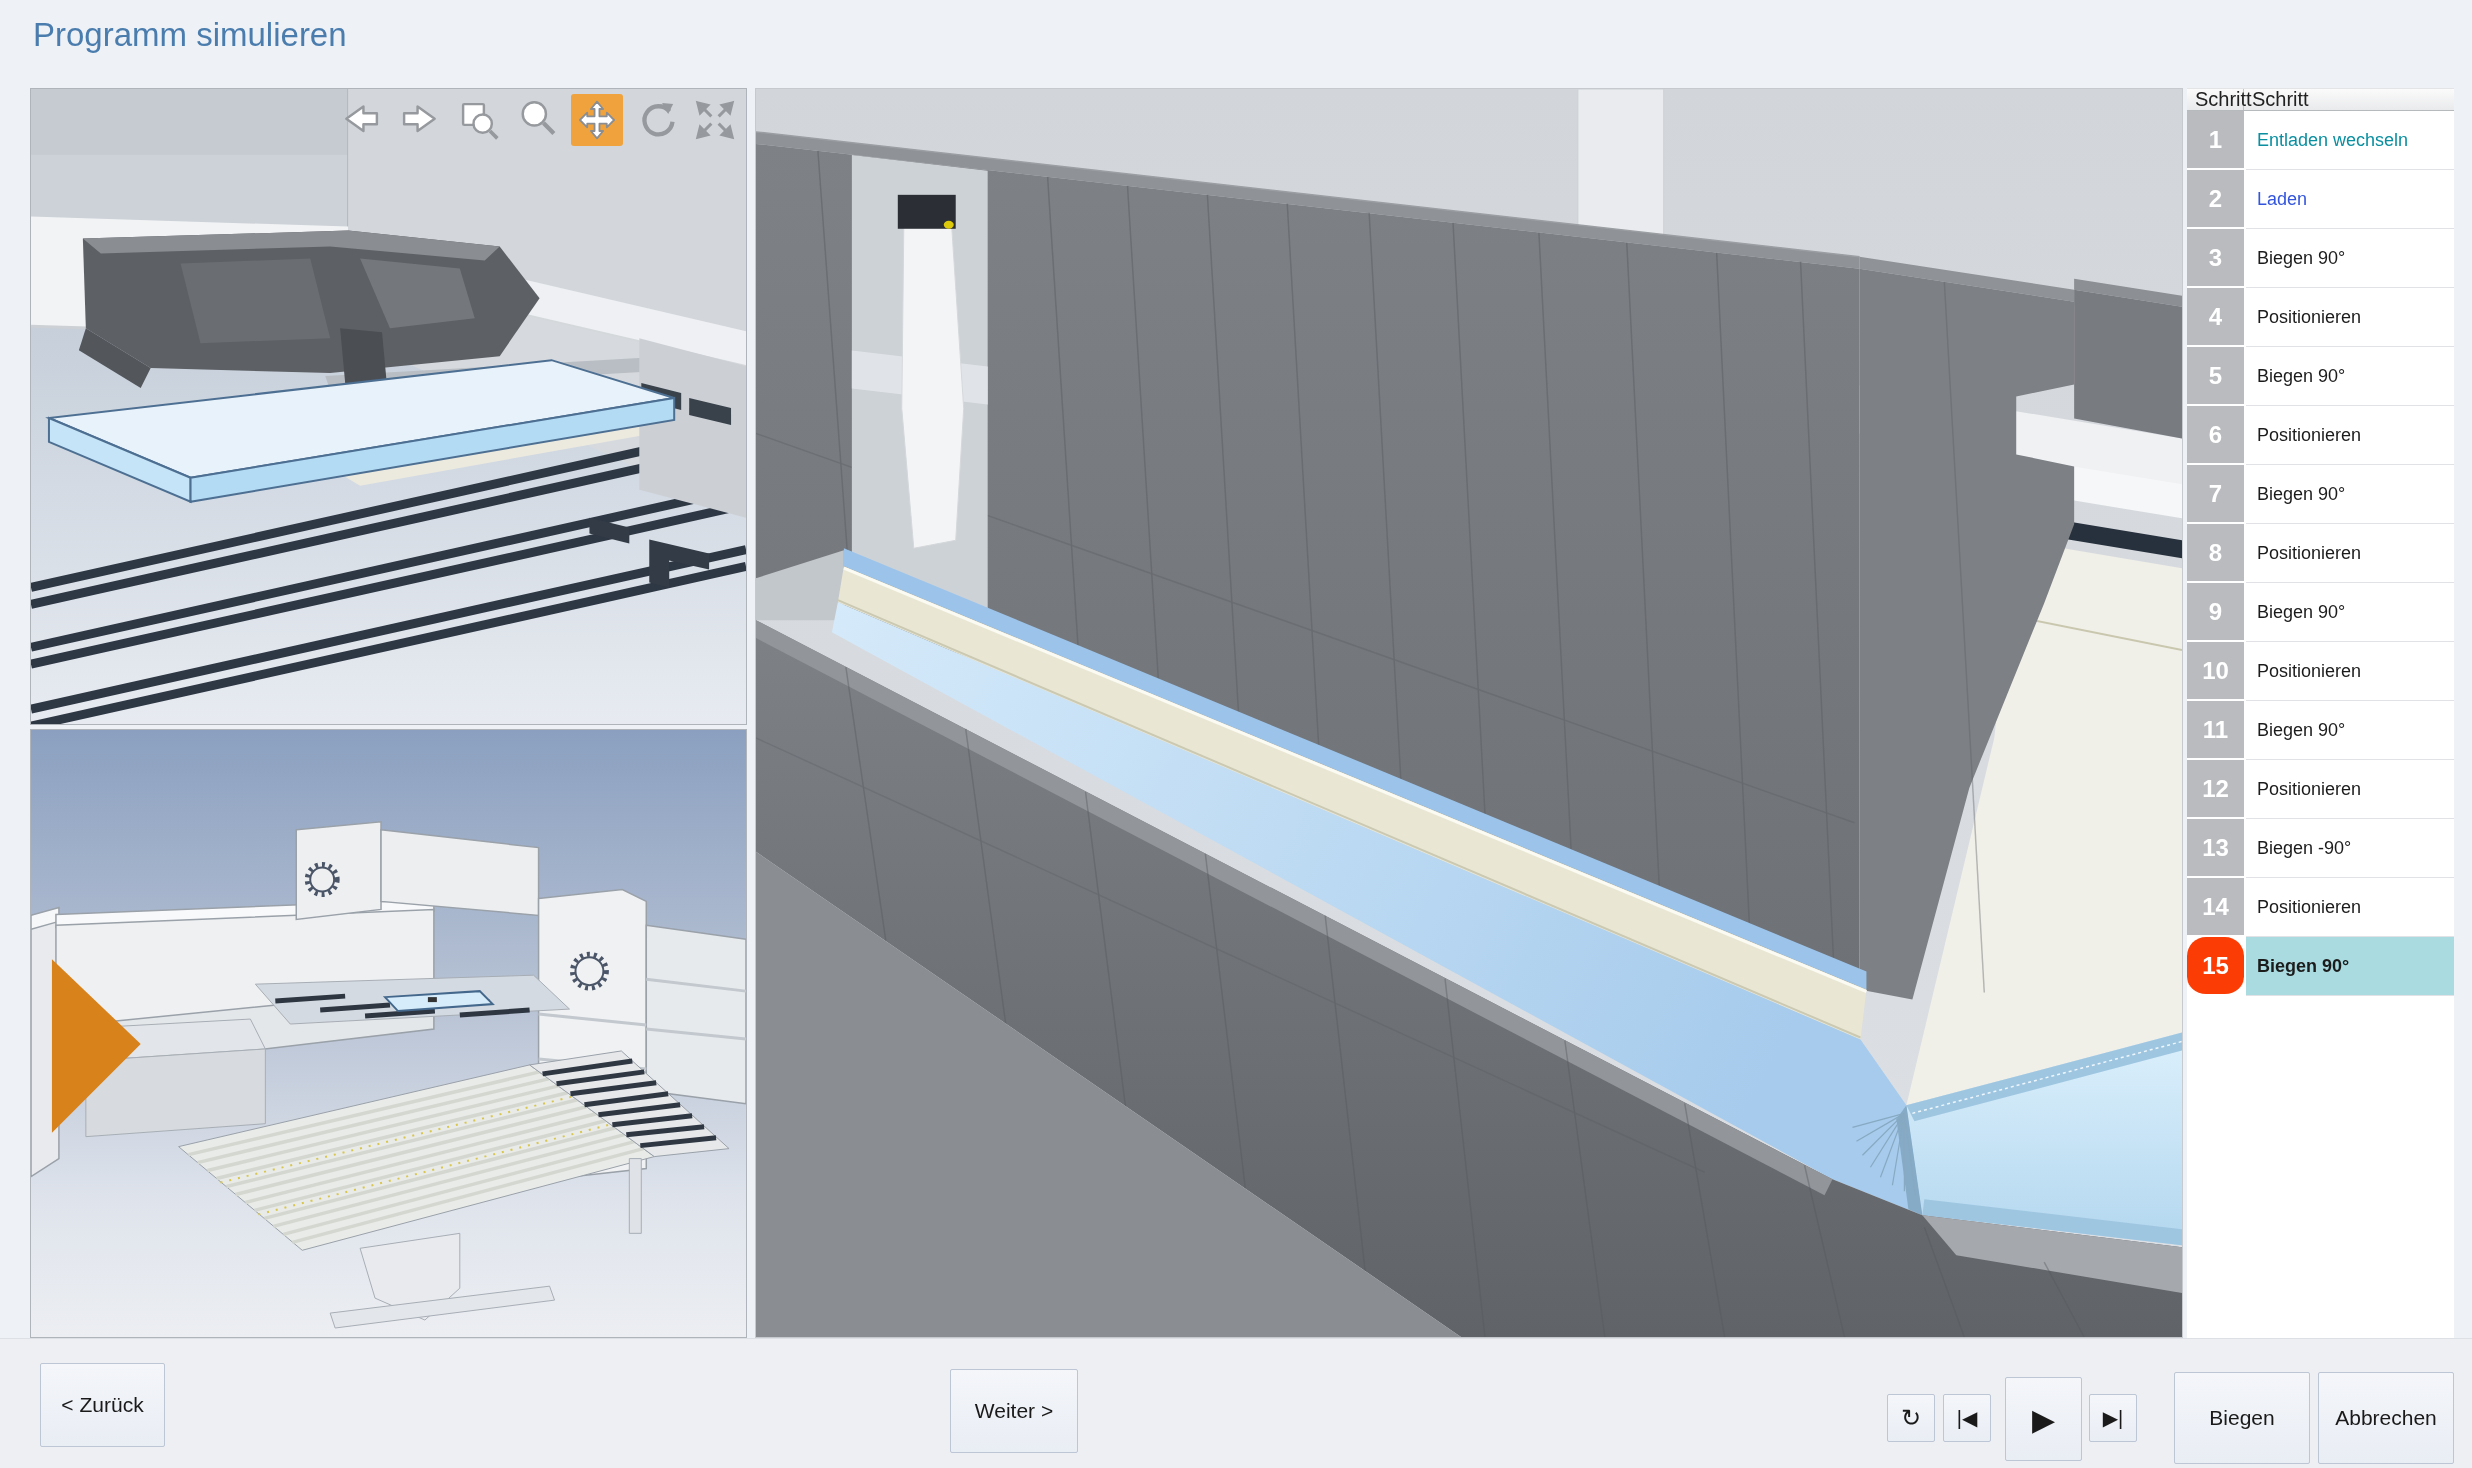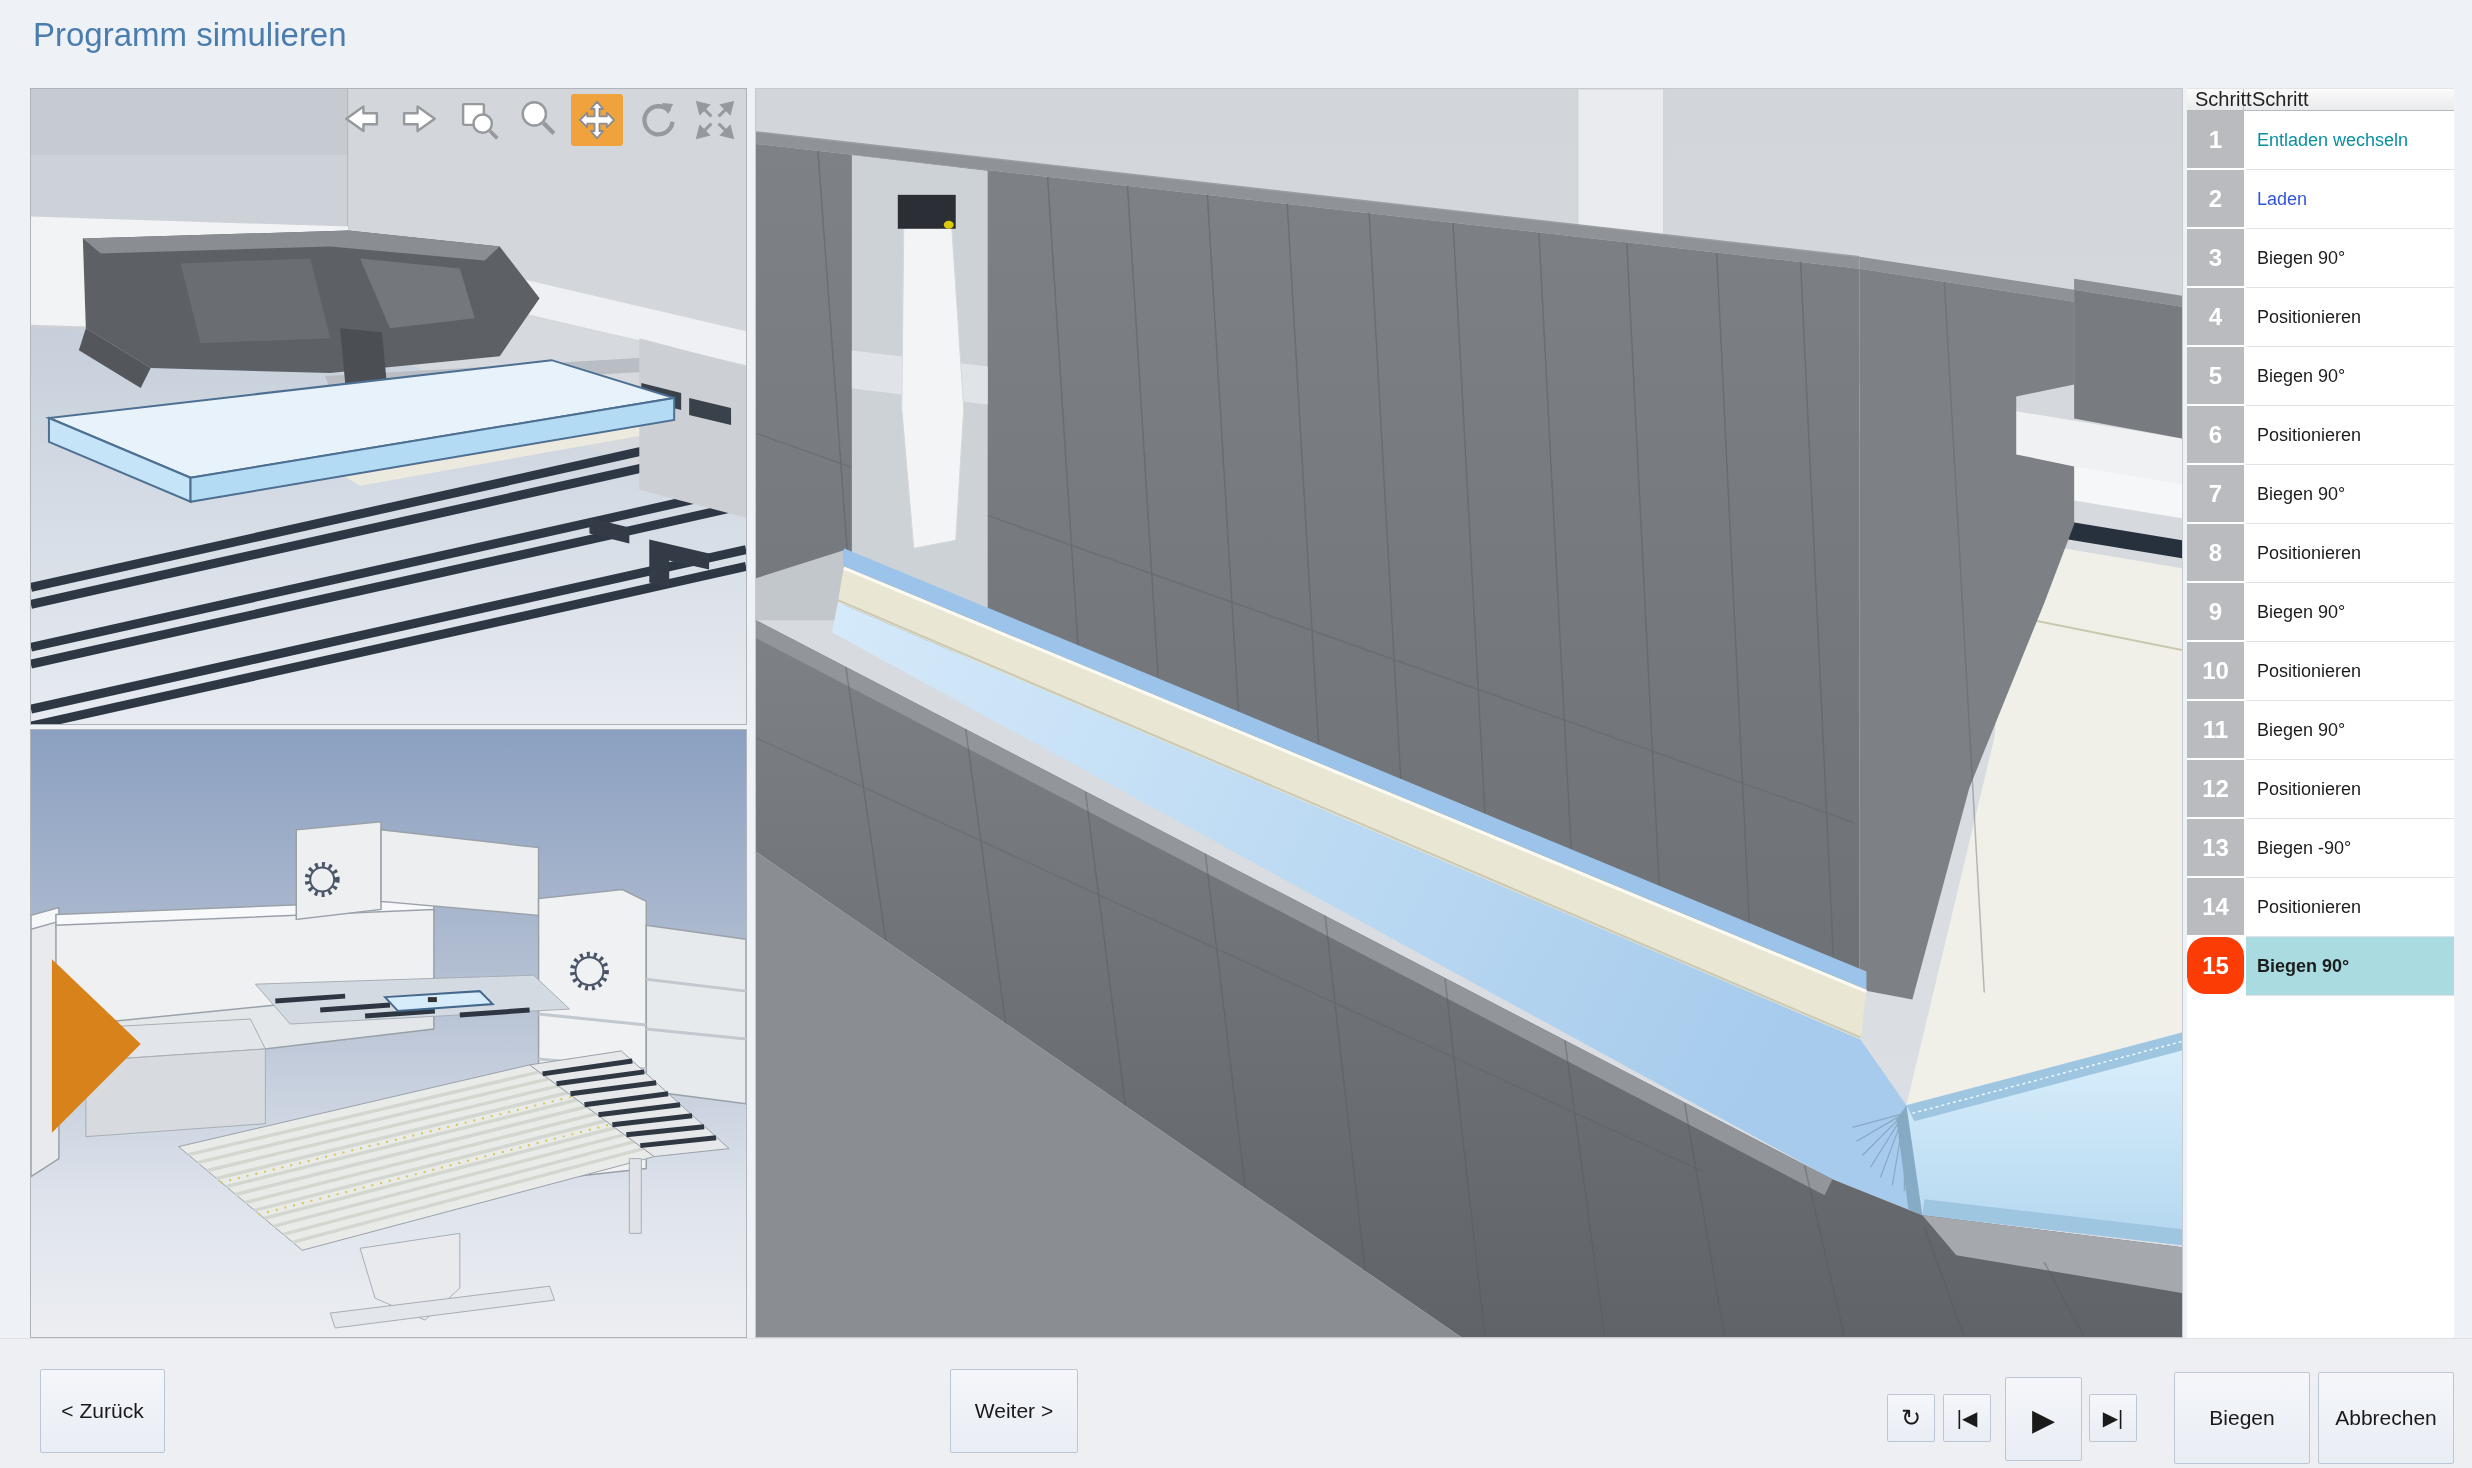--- a/index.html
+++ b/index.html
@@ -41,21 +41,21 @@
   .state-active .step-action { background:var(--row-active-bg,#a9dbe0); font-weight:bold; }
   .state-pending .step-num { background:var(--step-pending-bg,#ffa43d); }
   .kind-tool_change .step-action { color:var(--act-toolchange,#0a8fa0); }
   .kind-load .step-action { color:var(--act-load,#3355dd); }
   .kind-unload .step-action { color:var(--act-unload,#00a13a); }
   
   .bottom-bar { position:absolute; left:0; top:1338px; width:2472px; height:130px; background:#edeff3; border-top:1px solid #dde0e5; }
   .btn { position:absolute; background:linear-gradient(#f4f6fa,#e9edf4); border:1px solid #bcc6d4;
     color:#1a1a1a; font-size:21px; font-family:"Liberation Sans",sans-serif;
     display:flex; align-items:center; justify-content:center; cursor:pointer; border-radius:2px; }
-  #btn-back  { left:40px;  top:30px; width:125px; height:84px; }
+  #btn-back  { left:40px;  top:24px; width:125px; height:84px; }
   #btn-next  { left:950px; top:30px; width:128px; height:84px; }
   #btn-bend  { left:2174px; top:33px; width:136px; height:92px; }
   #btn-cancel{ left:2318px; top:33px; width:136px; height:92px; }
   .pb-btn { font-size:24px; }
   #btn-reset { left:1887px; top:55px; width:48px; height:48px; }
   #btn-skip-start { left:1943px; top:55px; width:48px; height:48px; font-size:20px; }
   #btn-play  { left:2005px; top:38px; width:77px; height:84px; font-size:30px; }
   #btn-skip-end { left:2089px; top:55px; width:48px; height:48px; font-size:20px; }
   .icon-stroke { stroke:#96999d; fill:#fff; stroke-width:2; stroke-linejoin:round; }
 </style>

